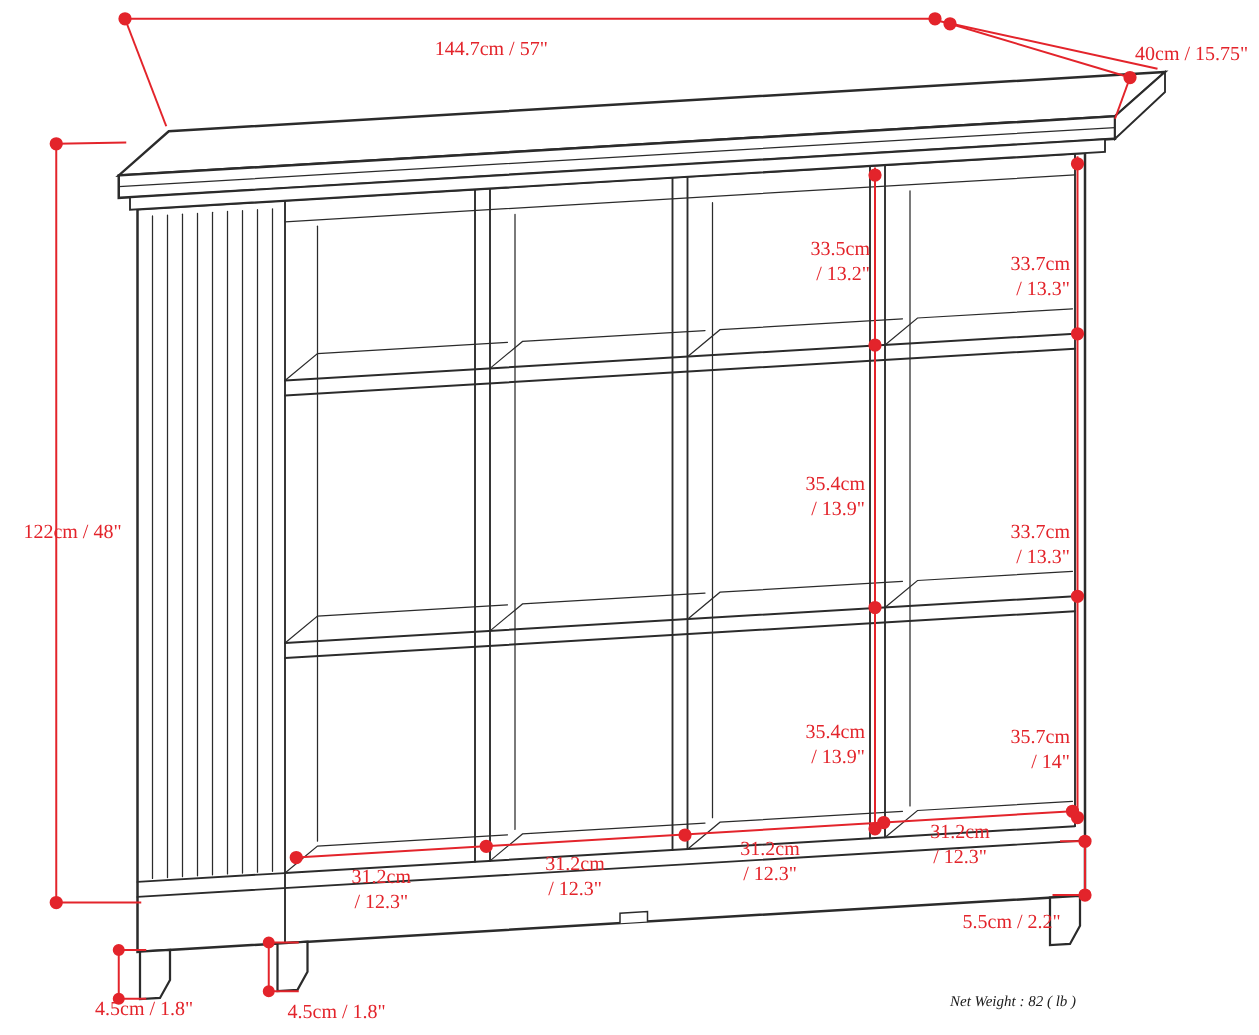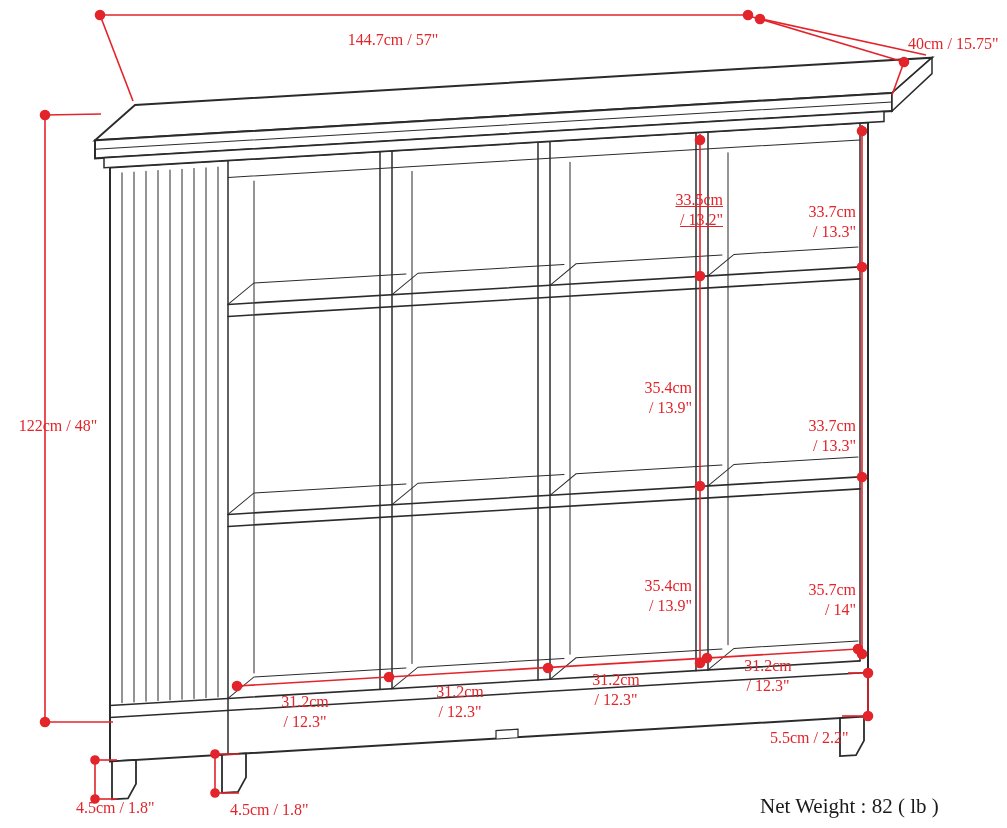--- a/index.html
+++ b/index.html
@@ -16,22 +16,23 @@
     color:#e3242b;
     font-size:16px;
     line-height:1.22;
     white-space:pre-line;
   }
   .c{text-align:center;}
   .r{text-align:right;}
   .blacktxt{
     position:absolute;
     color:#1b1b1b;
-    font-size:21px;
+    font-size:12px;
     white-space:pre-line;
+    font-style:italic;
   }
 </style>
 </head>
 <body>
 
 <div class="canvas">
 
   <svg width="1007" height="828" viewBox="0 0 1007 828">
 
     <g transform="skewY(-3.4)" stroke="#2b2b2b" fill="none" stroke-linecap="round">
@@ -188,21 +189,21 @@
       </g>
     </g>
   </svg>
 
   <div class="dim c" style="left:318px;top:30px;width:150px;">144.7cm / 57"</div>
 
   <div class="dim" style="left:908px;top:34px;width:96px;">40cm / 15.75"</div>
 
   <div class="dim c" style="left:8px;top:416px;width:100px;">122cm / 48"</div>
 
-  <div class="dim r" style="left:643px;top:190px;width:80px;text-decoration:underline;">33.5cm
+  <div class="dim r" style="left:616px;top:190px;width:80px;">33.5cm
 / 13.2"</div>
   <div class="dim r" style="left:612px;top:378px;width:80px;">35.4cm
 / 13.9"</div>
   <div class="dim r" style="left:612px;top:576px;width:80px;">35.4cm
 / 13.9"</div>
 
   <div class="dim r" style="left:774px;top:202px;width:82px;">33.7cm
 / 13.3"</div>
   <div class="dim r" style="left:774px;top:416px;width:82px;">33.7cm
 / 13.3"</div>

